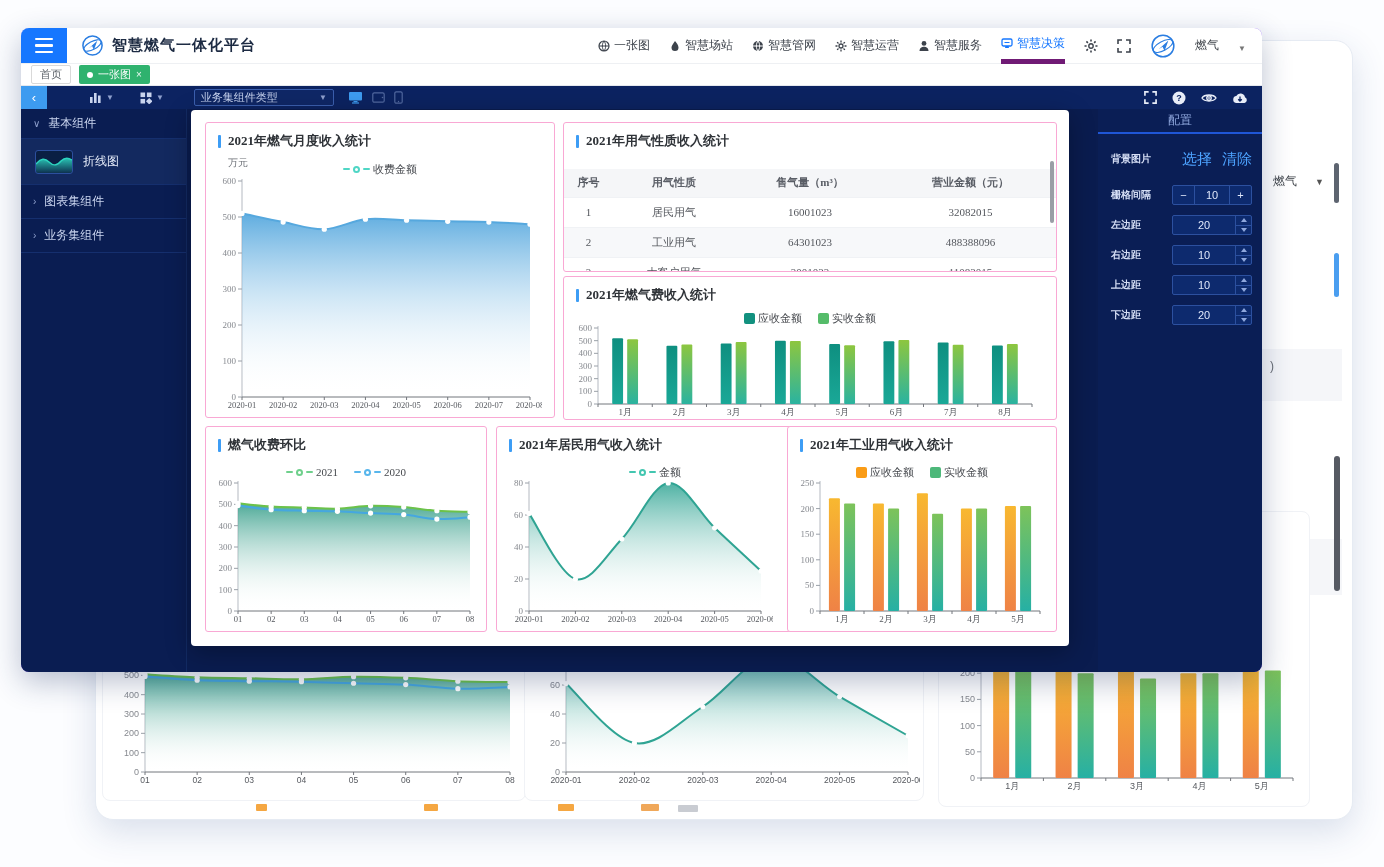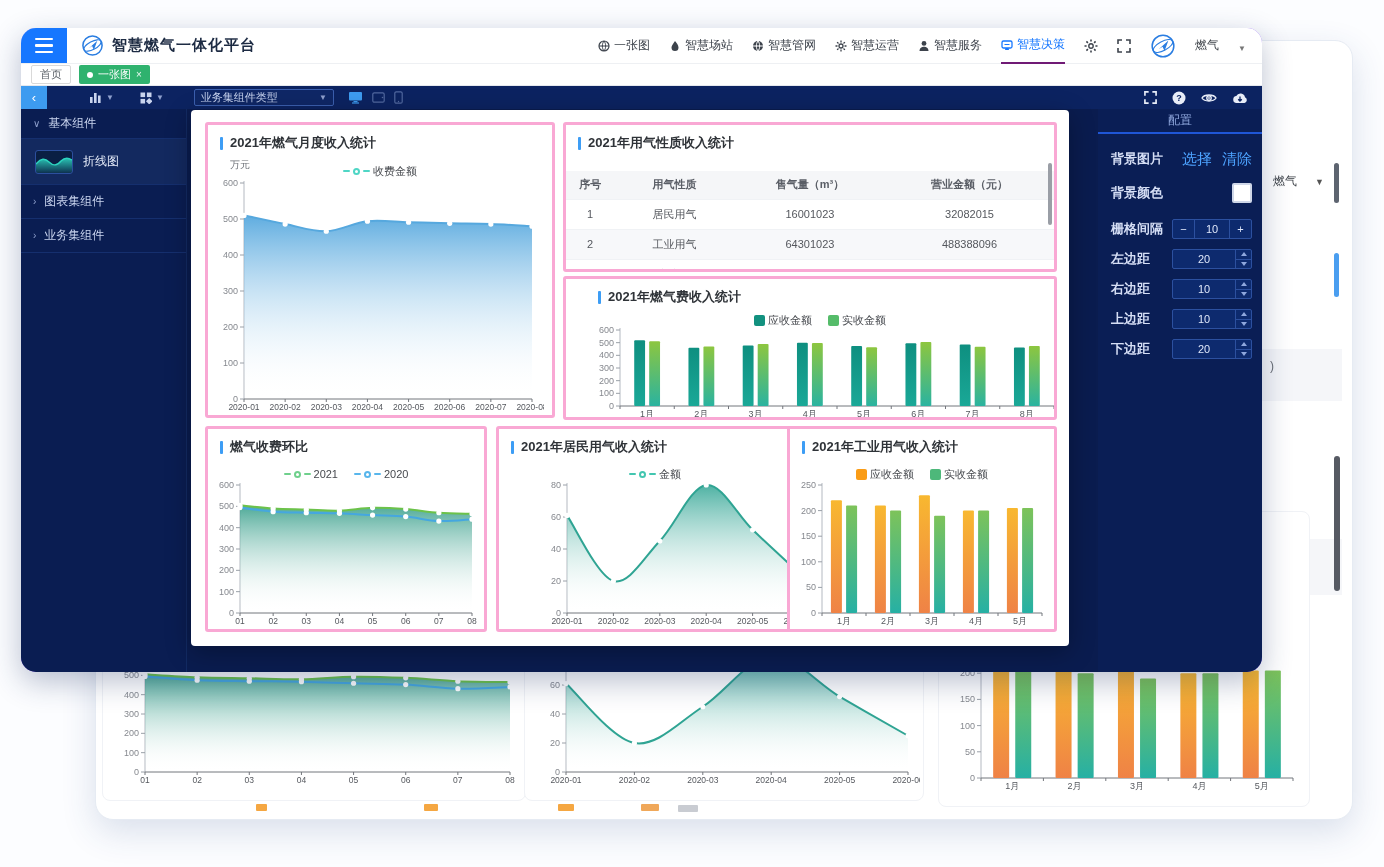--- a/index.html
+++ b/index.html
@@ -15,33 +15,33 @@
   .bgw-sb1 { position:absolute; left:1238px; top:122px; width:5px; height:40px; background:#5d6470; border-radius:3px; }
   .bgw-blue { position:absolute; left:1238px; top:212px; width:5px; height:44px; background:#4a9ef0; border-radius:3px; }
   .bgw-thumb { position:absolute; left:1238px; top:415px; width:6px; height:135px; background:#565a63; border-radius:3px; }
   .bgw-stripe { position:absolute; left:1158px; width:88px; height:52px; background:#f5f6f9; }
   .bgw-paren { position:absolute; left:1174px; top:318px; font-size:12px; color:#6a6e74; }
   .bg-card { position:absolute; border:1px solid #f0f2f6; border-radius:8px; display:flex; align-items:flex-end; justify-content:center; padding-bottom:8px; background:#fff; }
   .bg-frag { position:absolute; height:7px; border-radius:1px; }
 
   
   .main-window { position:absolute; left:21px; top:28px; width:1241px; height:644px;
-    background:#8b5cf6; border-radius:15px; overflow:hidden; z-index:2;
+    background:#8b5cf6; border-radius:8px; overflow:hidden; z-index:2;
     box-shadow:0 10px 30px rgba(25,45,95,.30); }
 
   
   .hdr { height:36px; background:#fff; display:flex; align-items:stretch; border-bottom:1px solid #eef0f3; }
   .hamburger { width:46px; background:#1677ff; display:flex; flex-direction:column; justify-content:center; align-items:center; gap:4px; cursor:pointer; }
   .hamburger i { display:block; width:18px; height:2.5px; background:#fff; border-radius:1px; }
   .brand { display:flex; align-items:center; gap:8px; padding-left:14px; }
   .brand-title { font-size:15px; font-weight:bold; color:#1d2b43; letter-spacing:1px; }
   .hdr-nav { margin-left:auto; display:flex; align-items:center; gap:19px; padding-right:16px; }
   .nav-item { display:flex; align-items:center; gap:4px; font-size:12px; color:#3d434c; cursor:pointer; height:36px; }
   .nav-item svg { display:block; }
-  .nav-item.active { color:#1677ff; border-bottom:2px solid #701a75; }
+  .nav-item.active { color:#1677ff; border-bottom:5px solid #701a75; }
   .hdr-ico { color:#3d434c; display:flex; align-items:center; cursor:pointer; }
   .hdr-prod { font-size:12px; color:#3a3f45; }
   .hdr-caret { font-size:8px; color:#777; margin-top:6px; }
 
   
   .tabbar { height:22px; background:#fff; border-bottom:1px solid #e6e9ee; display:flex; align-items:center; gap:8px; padding-left:10px; }
   .crumb { font-size:11px; color:#595f66; border:1px solid #d9d9d9; border-radius:2px; padding:1px 8px; background:#fff; cursor:pointer; }
   .tab-active { font-size:11px; color:#fff; background:#2fb26e; border-radius:2px; padding:2px 8px; display:flex; align-items:center; gap:5px; cursor:pointer; }
   .tab-dot { width:6px; height:6px; background:#fff; border-radius:50%; }
   .tab-x { font-size:10px; opacity:.9; cursor:pointer; }
@@ -66,39 +66,39 @@
   .sb-thumb { width:38px; height:24px; background:#0a1f44; border:1px solid #2c4f9e; border-radius:3px; overflow:hidden; }
   .sb-item-label { font-size:12px; color:#e8eefb; }
 
   .canvas { flex:1; position:relative; background:#0a1c4f; }
 
   
   .cfg { width:164px; background:#0a1e55; flex-shrink:0; }
   .cfg-head { height:25px; display:flex; align-items:center; justify-content:center; font-size:12px; color:#8fa7dd; border-bottom:2px solid #1f56d6; }
   .cfg-row { display:flex; align-items:center; padding:0 10px 0 13px; height:30px; }
   .cfg-row.tall { height:34px; }
-  .cfg-label { font-size:13px; font-weight:bold; color:#d5def5;text-align:center; }
+  .cfg-label { font-size:10px; font-weight:bold; color:#d5def5;text-align:center; }
   .cfg-ctl { margin-left:auto; display:flex; align-items:center; }
   .cfg-link { font-size:15px; color:#4da3ff; cursor:pointer; margin-left:10px; }
   .swatch { width:20px; height:20px; background:#fff; border:2px solid #cfd7e8; border-radius:2px; cursor:pointer; }
   .stepper { display:flex; width:80px; height:20px; border:1px solid #2c509f; border-radius:2px; background:#0d2a6e; color:#dfe7fa; font-size:11px; }
   .stepper .st-btn { width:22px; display:flex; align-items:center; justify-content:center; cursor:pointer; border-right:1px solid #2c509f; }
   .stepper .st-btn:last-child { border-right:none; border-left:1px solid #2c509f; }
   .stepper .st-val { flex:1; display:flex; align-items:center; justify-content:center; }
   .numbox { width:80px; height:20px; border:1px solid #2c509f; border-radius:2px; background:#0d2a6e; display:flex; }
   .numbox .nb-val { flex:1; display:flex; align-items:center; justify-content:center; color:#dfe7fa; font-size:11px; }
   .numbox .nb-spin { width:16px; border-left:1px solid #2c509f; display:flex; flex-direction:column; }
   .nb-up,.nb-dn { flex:1; display:flex; align-items:center; justify-content:center; cursor:pointer; }
   .nb-up i { border:3px solid transparent; border-bottom:4px solid #8fa7dd; margin-top:-3px; }
   .nb-dn i { border:3px solid transparent; border-top:4px solid #8fa7dd; margin-bottom:-3px; }
   .nb-dn { border-top:1px solid #2c509f; }
 
   
   .modal { position:absolute; left:170px; top:82px; width:878px; height:536px; background:#fff; border-radius:4px; box-shadow:0 6px 26px rgba(0,0,0,.3); z-index:3; }
-  .card { position:absolute; background:#fff; border:3px solid #f9a8d4; border-radius:3px; overflow:hidden; }
+  .card { position:absolute; background:#fff; border:1px solid #f9a8d4; border-radius:3px; overflow:hidden;font-family:Liberation Serif, serif; }
   .card-title { display:flex; align-items:center; gap:7px; padding:9px 12px 3px; }
   .tbar { width:3px; height:13px; background:#3d9df5; border-radius:1px; }
   .card-title span { font-size:13px; font-weight:bold; color:#2f3338; }
   .chart-head { position:relative; height:20px; display:flex; align-items:center; justify-content:center; }
   .ylab { position:absolute; left:22px; top:3px; font-size:10px; color:#6b6f76; }
   .legend { display:flex; align-items:center; justify-content:center; gap:16px;margin-top:12px; }
   .lg-item { display:flex; align-items:center; gap:3px; cursor:pointer; }
   .lg-dash { width:7px; height:2px; border-radius:1px; }
   .lg-ring { width:7px; height:7px; border:2px solid; border-radius:50%; background:#fff; }
   .lg-sq { width:11px; height:11px; border-radius:2px; }
@@ -483,26 +483,20 @@
 
     <div class="cfg">
       <div class="cfg-head">配置</div>
       <div class="cfg-row tall" style="margin-top:8px;">
         <span class="cfg-label">背景图片</span>
         <span class="cfg-ctl">
           <span class="cfg-link" style="margin-left:0;">选择</span>
           <span class="cfg-link">清除</span>
         </span>
       </div>
-      <div class="cfg-row tall">
-        <span class="cfg-label">背景颜色</span>
-        <span class="cfg-ctl">
-            <span class="swatch"></span>
-          </span>
-      </div>
       <div class="cfg-row" style="margin-top:4px;">
         <span class="cfg-label">栅格间隔</span>
         <span class="cfg-ctl">
           <span class="stepper">
             <span class="st-btn">−</span>
             <span class="st-val">10</span>
             <span class="st-btn">+</span>
           </span>
         </span>
       </div>
@@ -674,21 +668,21 @@
               <td>3</td>
               <td>大客户用气</td>
               <td>3001023</td>
               <td>11082015</td>
             </tr>
           </tbody>
         </table>
       <div class="tbl-scroll"></div>
     </div>
 
-    <div class="card" style="left:372px;top:166px;width:494px;height:144px;padding-left:20px;">
+    <div class="card" style="left:372px;top:166px;width:494px;height:144px;">
       <div class="card-title" style="padding-bottom:0;">
           <span class="tbar"></span>
           <span>2021年燃气费收入统计</span>
         </div>
       <div class="chart-head" style="height:16px;">
           <span class="legend">
             <span class="lg-item">
               <span class="lg-sq" style="background: rgb(18, 145, 127);"></span>
               <span class="lg-txt">应收金额</span>
             </span>
@@ -836,21 +830,21 @@
             <circle cx="65.14285714285714" cy="34.66666666666667" r="2.6" fill="#fff"></circle>
             <circle cx="98.28571428571429" cy="35.733333333333334" r="2.6" fill="#fff"></circle>
             <circle cx="131.42857142857144" cy="36.373333333333335" r="2.6" fill="#fff"></circle>
             <circle cx="164.57142857142858" cy="38.08" r="2.6" fill="#fff"></circle>
             <circle cx="197.71428571428572" cy="39.57333333333334" r="2.6" fill="#fff"></circle>
             <circle cx="230.85714285714286" cy="44.05333333333333" r="2.6" fill="#fff"></circle>
             <circle cx="264" cy="42.13333333333334" r="2.6" fill="#fff"></circle>
           </svg></div>
     </div>
 
-    <div class="card" style="left:305px;top:316px;width:318px;height:206px;text-align:right;">
+    <div class="card" style="left:305px;top:316px;width:318px;height:206px;">
       <div class="card-title">
           <span class="tbar"></span>
           <span>2021年居民用气收入统计</span>
         </div>
       <div class="chart-head" style="height:18px;">
           <span class="legend">
             <span class="lg-item">
               <span class="lg-dash" style="background: rgb(67, 198, 176);"></span>
               <span class="lg-ring" style="border-color: rgb(67, 198, 176);"></span>
               <span class="lg-dash" style="background: rgb(67, 198, 176);"></span>

